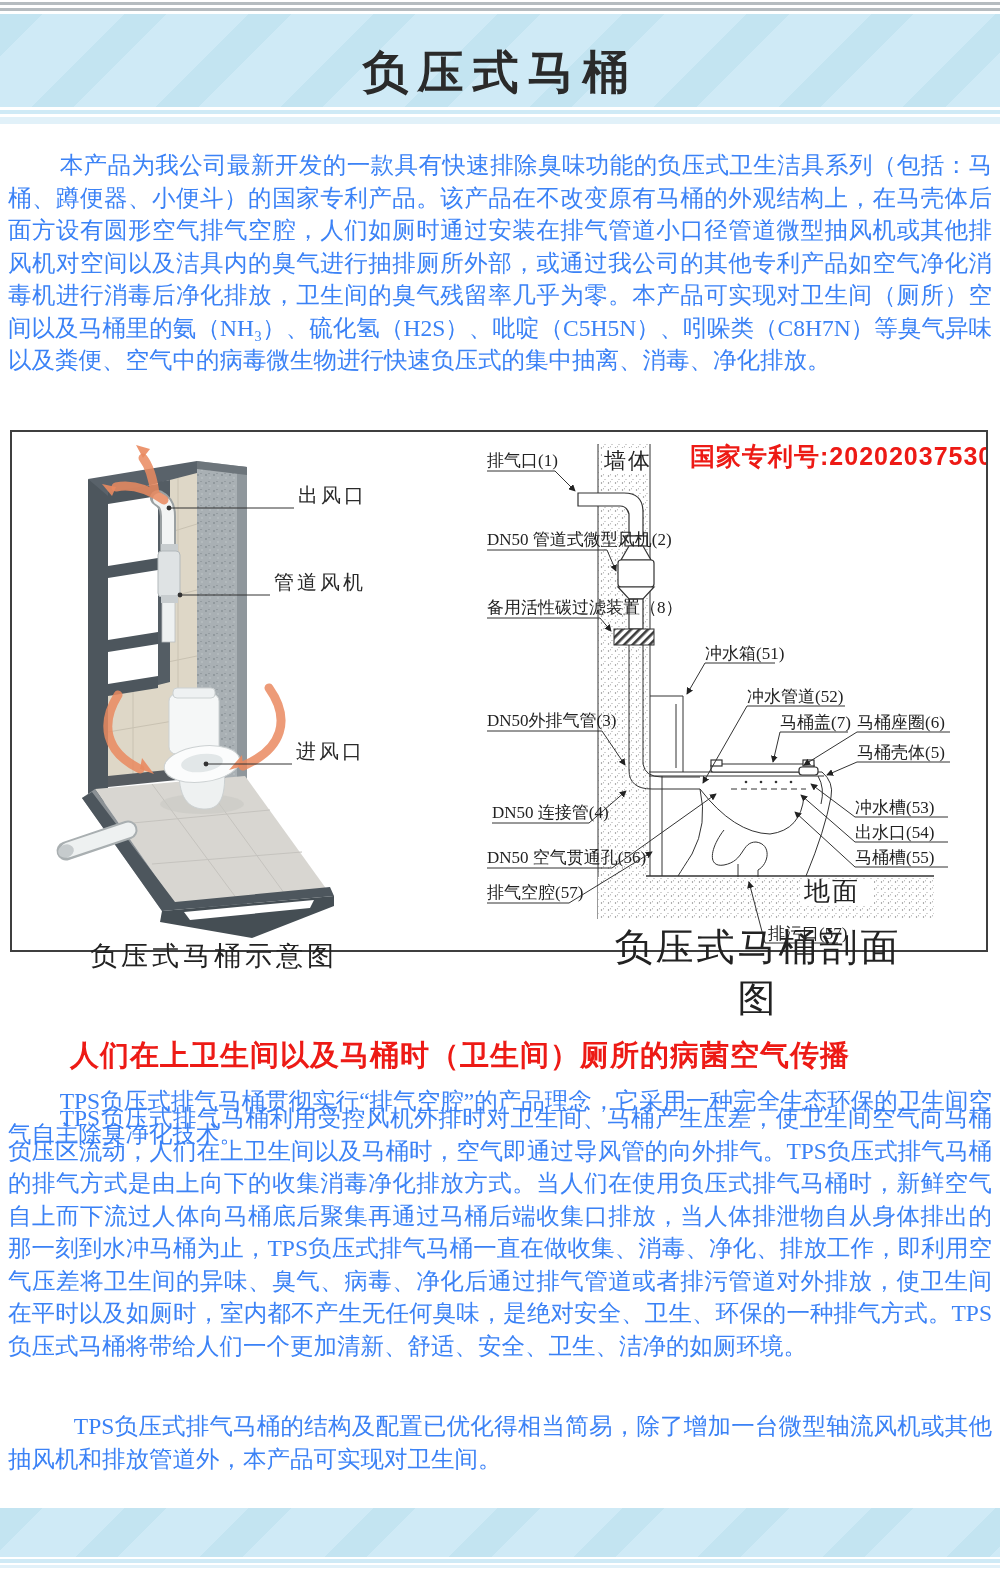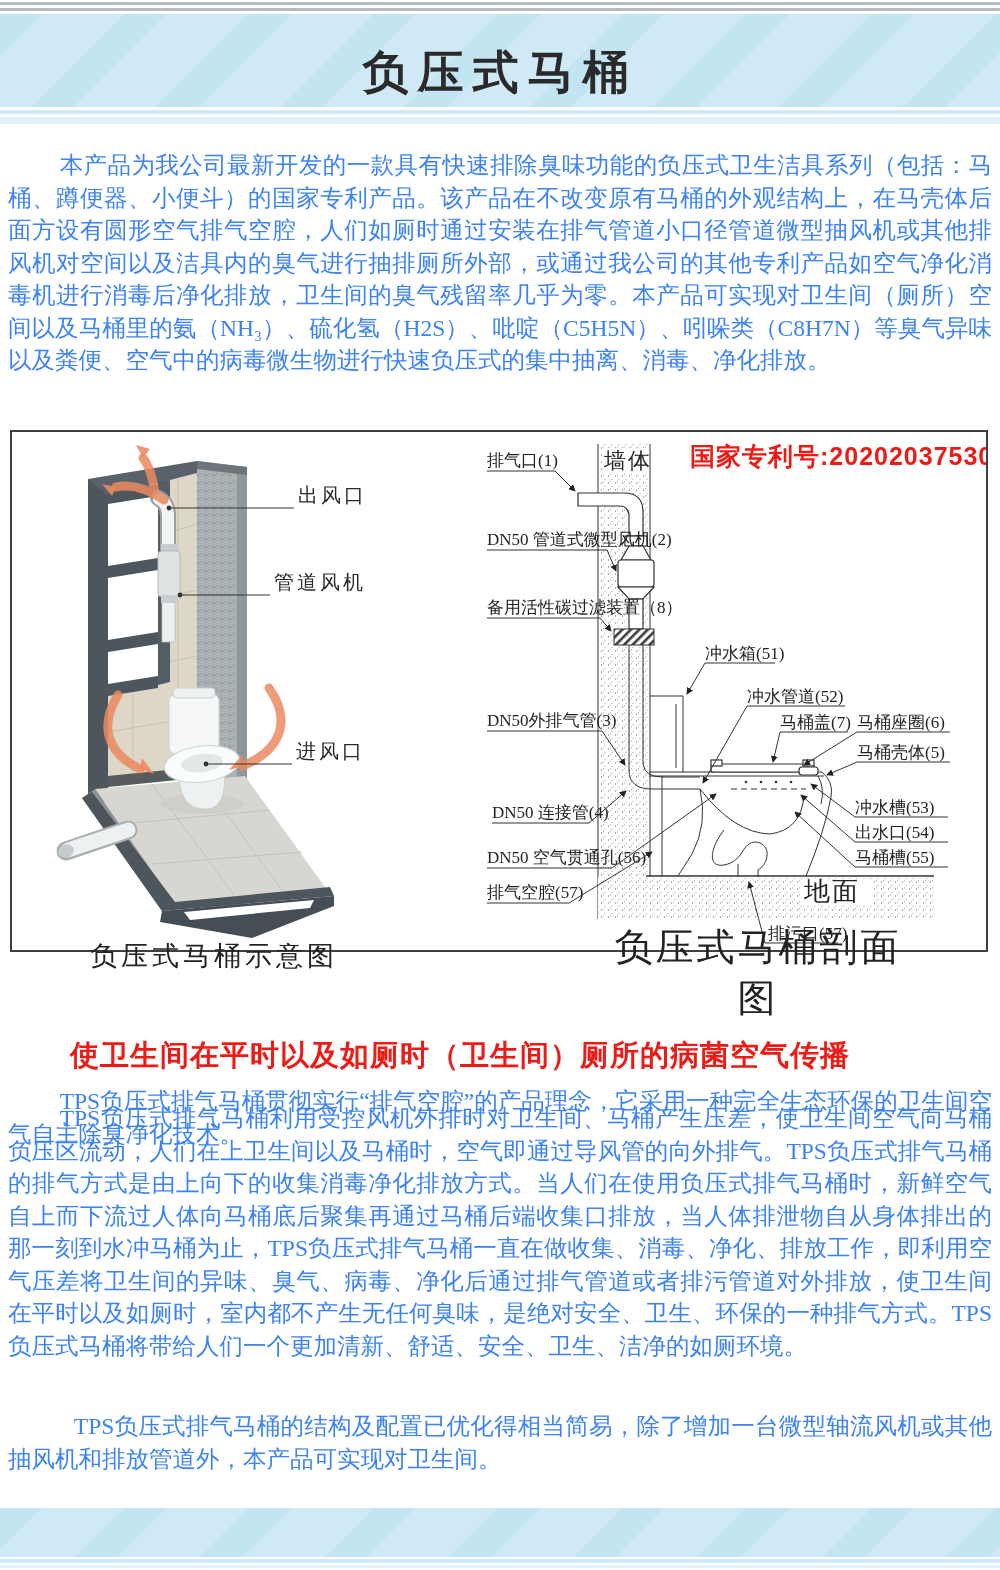--- a/index.html
+++ b/index.html
@@ -270,21 +270,21 @@
     </g>
 
     <text class="patent" x="678" y="33">国家专利号:202020375300.9</text>
   </g>
 </svg>
 </div>
 
 <div class="caption left">负压式马桶示意图</div>
 <div class="caption right">负压式马桶剖面图</div>
 
-<div class="slogan">使卫生间在平时以及如厕时（卫生间）厕所的病菌空气传播</div>
+<div class="slogan">人们在上卫生间以及马桶时（卫生间）厕所的病菌空气传播</div>
 
 <div class="para indent" style="top:1085px">TPS负压式排气马桶贯彻实行“排气空腔”的产品理念，它采用一种完全生态环保的卫生间空气自主除臭净化技术。</div>
 <div class="para indent" style="top:1102px">TPS负压式排气马桶利用受控风机外排时对卫生间、马桶产生压差，使卫生间空气向马桶负压区流动，人们在上卫生间以及马桶时，空气即通过导风管的向外排气。TPS负压式排气马桶的排气方式是由上向下的收集消毒净化排放方式。当人们在使用负压式排气马桶时，新鲜空气自上而下流过人体向马桶底后聚集再通过马桶后端收集口排放，当人体排泄物自从身体排出的那一刻到水冲马桶为止，TPS负压式排气马桶一直在做收集、消毒、净化、排放工作，即利用空气压差将卫生间的异味、臭气、病毒、净化后通过排气管道或者排污管道对外排放，使卫生间在平时以及如厕时，室内都不产生无任何臭味，是绝对安全、卫生、环保的一种排气方式。TPS负压式马桶将带给人们一个更加清新、舒适、安全、卫生、洁净的如厕环境。</div>
 <div class="para indent-lg" style="top:1410px">TPS负压式排气马桶的结构及配置已优化得相当简易，除了增加一台微型轴流风机或其他抽风机和排放管道外，本产品可实现对卫生间。</div>
 
 <div class="band" style="top:1508px;height:49px"></div>
 <div class="band-sub" style="top:1559px;height:4px;background:#cfeaf6"></div>
 <div class="band-sub" style="top:1565px;height:3px;background:#e1f1f9"></div>
 
 </body></html>

